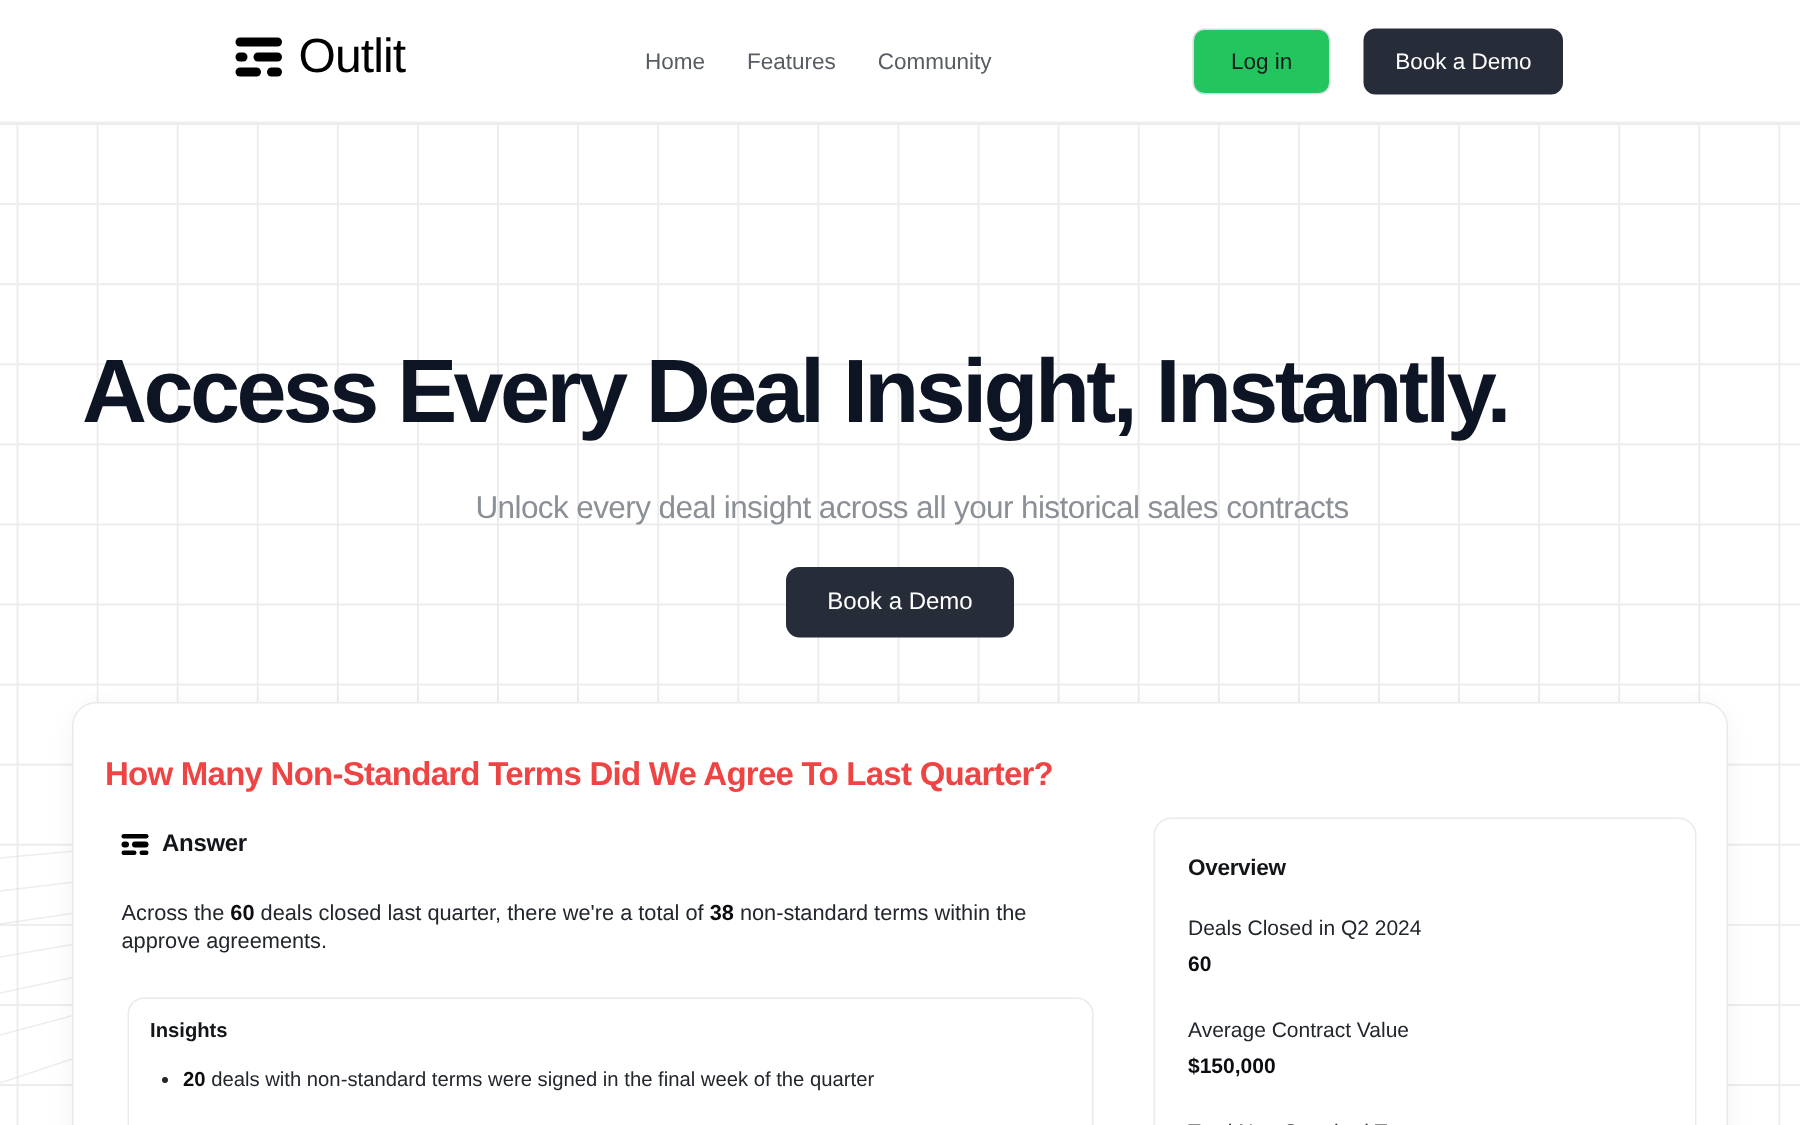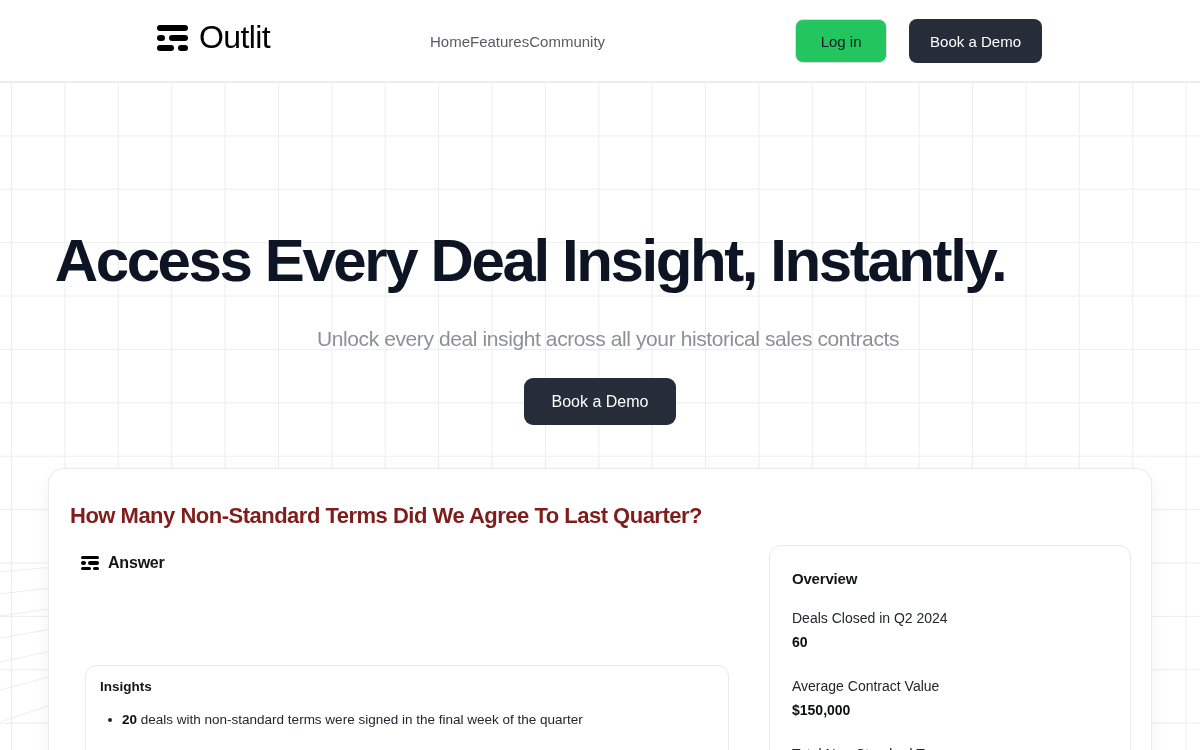--- a/index.html
+++ b/index.html
@@ -55,20 +55,21 @@
     line-height: 1;
     position: relative;
     top: -1px;
   }
 
   .main-nav {
     position: absolute;
     left: 430px;
     top: 32px;
     display: flex;
+    gap: 28px;
   }
   .nav-link {
     font-size: 15px;
     color: #575c63;
     text-decoration: none;
     line-height: 20px;
     cursor: pointer;
   }
 
   .header-actions {
@@ -187,21 +188,21 @@
     box-shadow: 0 4px 18px rgba(17, 24, 39, 0.05);
     overflow: hidden;
   }
 
   .card-question {
     position: absolute;
     top: 32px;
     left: 21px;
     font-size: 22px;
     font-weight: bold;
-    color: #7f1d1d;
+    color: #ef4444;
     letter-spacing: -0.5px;
     line-height: 30px;
   }
 
   .answer-col {
     position: absolute;
     top: 85px;
     left: 32px;
     width: 664px;
   }
@@ -399,20 +400,23 @@
             <span class="mini-bar mb-long"></span>
           </div>
           <div class="mini-row">
             <span class="mini-bar mb-mid"></span>
             <span class="mini-bar mb-mid2"></span>
           </div>
         </div>
         <span class="answer-label">Answer</span>
       </div>
 
+      <p class="answer-body">
+        <span>Across the </span><b>60</b><span> deals closed last quarter, there we're a total of </span><b>38</b><span> non-standard terms within the approve agreements.</span>
+      </p>
     </div>
 
     <div class="insights-box">
       <div class="insights-title">Insights</div>
       <ul class="insights-list">
         <li><b>20</b><span> deals with non-standard terms were signed in the final week of the quarter</span></li>
         <li><b>80%</b><span> of deals containing the product SKU #19328 included non-standard terms</span></li>
 
       </ul>
     </div>

